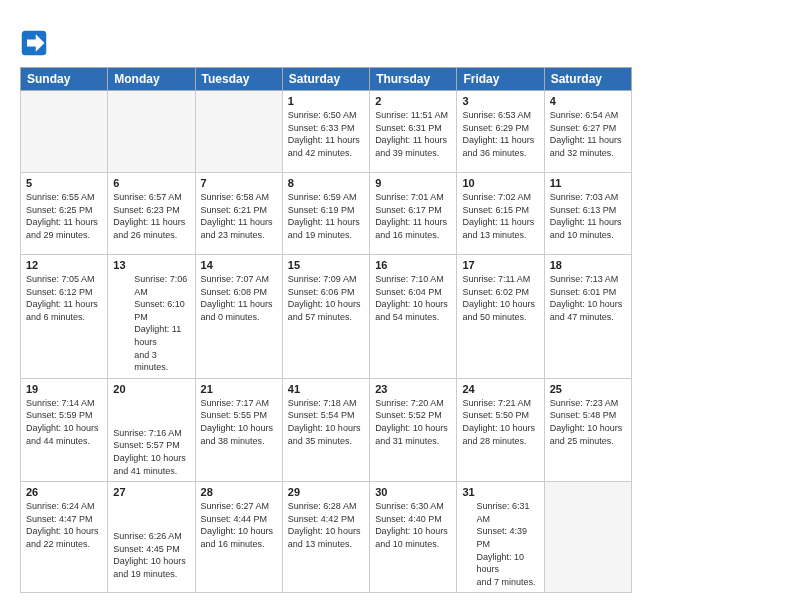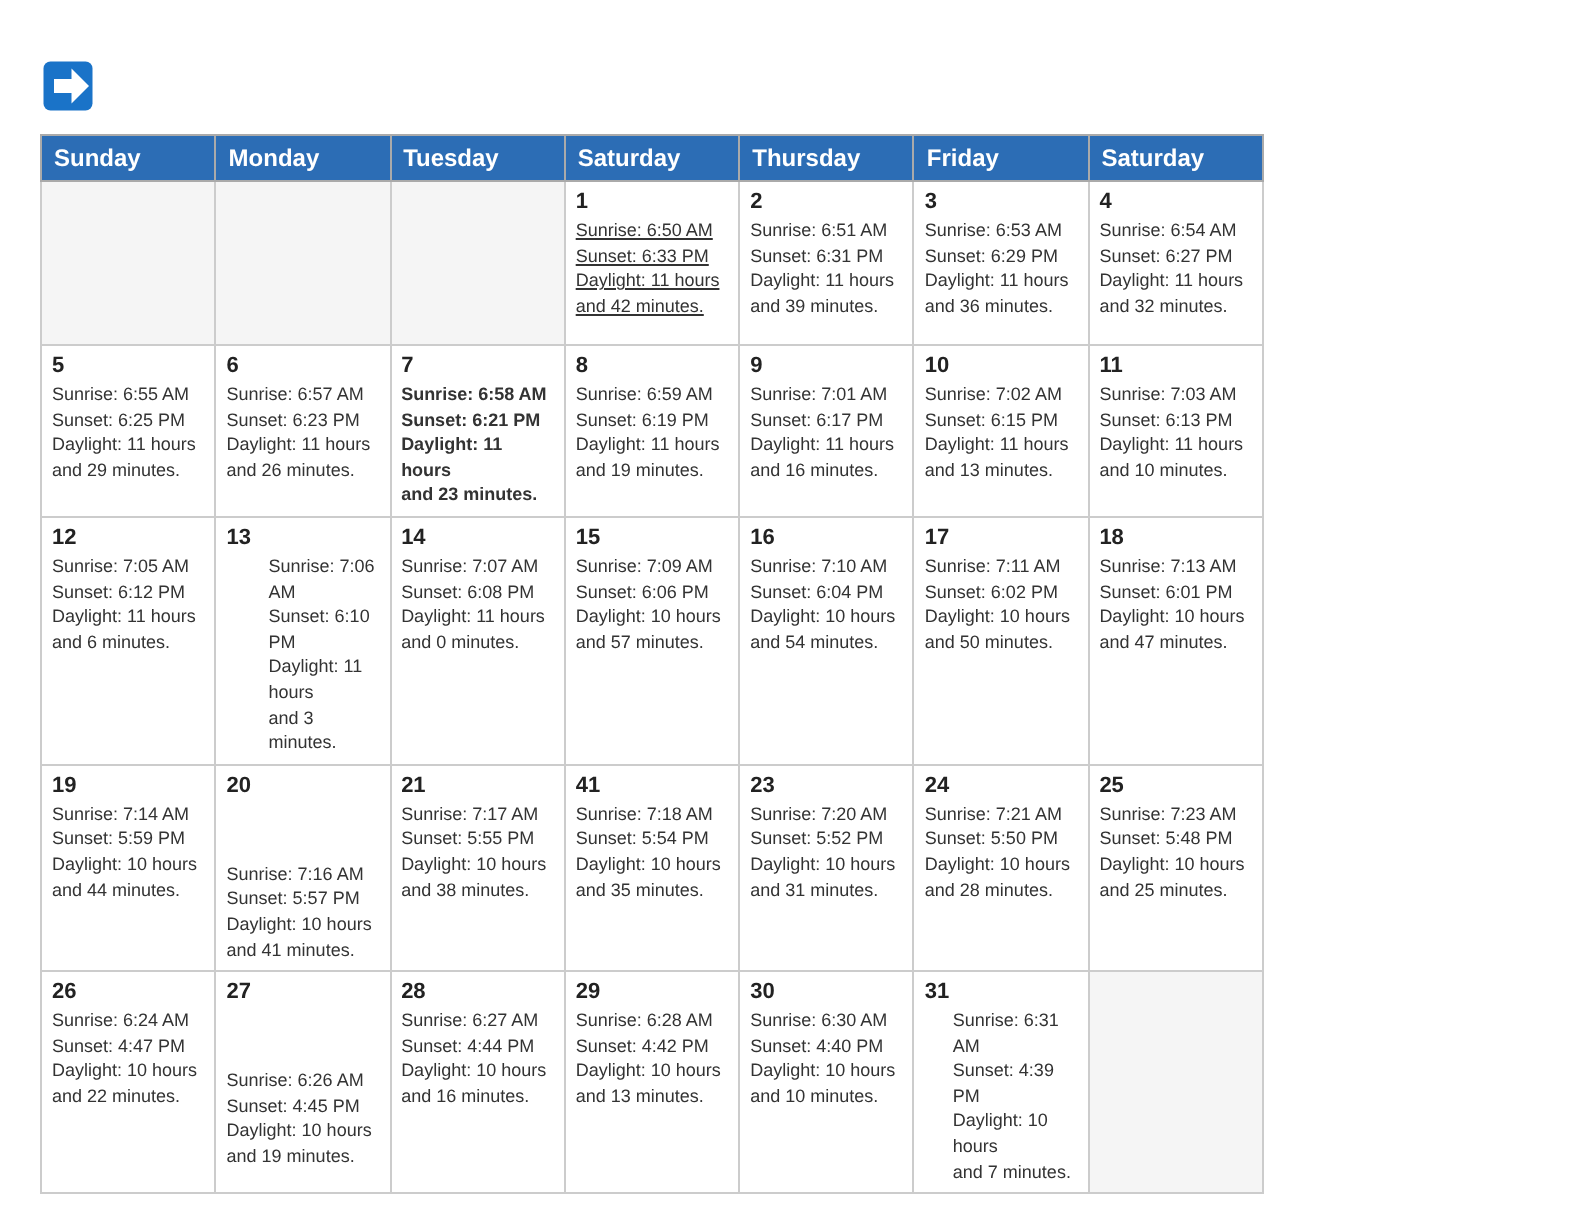--- a/index.html
+++ b/index.html
@@ -125,28 +125,28 @@
           <th>Saturday</th>
         </tr>
     </thead>
     <tbody id="calendar-body">
     <tr class="week-row">
           <td class="empty"></td>
           <td class="empty"></td>
           <td class="empty"></td>
           <td>
             <div class="day-num">1</div>
-            <div class="day-info" style="white-space: pre-line; text-decoration: underline;">Sunrise: 6:50 AM
+            <div class="day-info" style="white-space: pre-line;">Sunrise: 6:50 AM
 Sunset: 6:33 PM
 Daylight: 11 hours
 and 42 minutes.</div>
           </td>
           <td>
             <div class="day-num">2</div>
-            <div class="day-info" style="white-space: pre-line;">Sunrise: 6:51 AM
+            <div class="day-info" style="white-space: pre-line;">Sunrise: 11:51 AM
 Sunset: 6:31 PM
 Daylight: 11 hours
 and 39 minutes.</div>
           </td>
           <td>
             <div class="day-num">3</div>
             <div class="day-info" style="white-space: pre-line;">Sunrise: 6:53 AM
 Sunset: 6:29 PM
 Daylight: 11 hours
 and 36 minutes.</div>
@@ -169,21 +169,21 @@
           </td>
           <td>
             <div class="day-num">6</div>
             <div class="day-info" style="white-space: pre-line;">Sunrise: 6:57 AM
 Sunset: 6:23 PM
 Daylight: 11 hours
 and 26 minutes.</div>
           </td>
           <td>
             <div class="day-num">7</div>
-            <div class="day-info" style="white-space: pre-line; font-weight: bold;">Sunrise: 6:58 AM
+            <div class="day-info" style="white-space: pre-line;">Sunrise: 6:58 AM
 Sunset: 6:21 PM
 Daylight: 11 hours
 and 23 minutes.</div>
           </td>
           <td>
             <div class="day-num">8</div>
             <div class="day-info" style="white-space: pre-line;">Sunrise: 6:59 AM
 Sunset: 6:19 PM
 Daylight: 11 hours
 and 19 minutes.</div>

